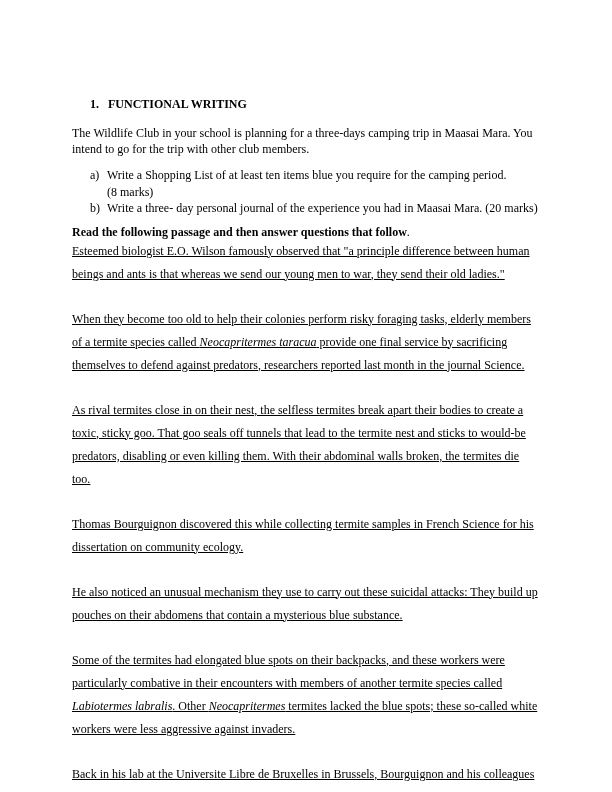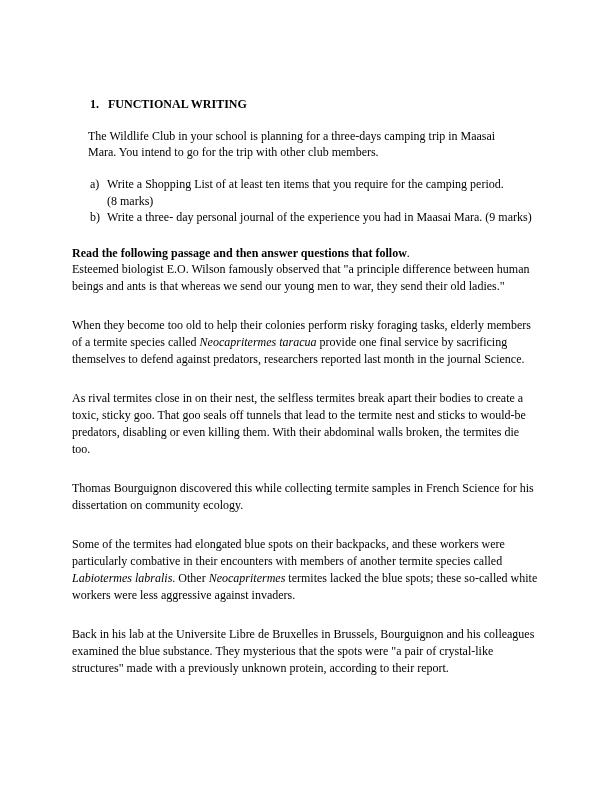--- a/index.html
+++ b/index.html
@@ -25,82 +25,84 @@
     line-height: 15px;
     margin: 0;
   }
   .h-num {
     display: inline-block;
     width: 18px;
   }
   .heading-1 { margin-bottom: 13px; }
   .heading-2 { margin-top: 15px; }
   .intro {
-    margin: 16px;
+    margin: 0;
     line-height: 16px;
   }
   .task-list { margin-top: 10px; }
   .task-item {
     display: flex;
     padding-left: 18px;
     line-height: 16.5px;
   }
   .task-marker {
     width: 17px;
     flex-shrink: 0;
   }
   .task-lines { flex: 1 1 auto; }
   .task-line { white-space: nowrap; }
   .instruction {
-    margin: 20px 0 0 0;
+    margin: 8px 0 0 0;
     line-height: 15px;
   }
   .instruction .bold-part { font-weight: bold; }
   .instruction .period { font-weight: normal; }
   .passage p.para {
     margin: 22px 0 0 0;
-    line-height: 17px;
+    line-height: 23px;
+    text-decoration: underline;
   }
   .passage p.para.first { margin-top: 0; }
   .passage em { font-style: italic; }
 </style>
 </head>
 <body>
 
 <div class="page">
 
   <section>
     <p class="heading heading-1">
       <span class="h-num">1.</span><span class="h-title">FUNCTIONAL WRITING</span>
     </p>
     <p class="intro">The Wildlife Club in your school is planning for a three-days camping trip in Maasai Mara. You intend to go for the trip with other club members.</p>
     <div class="task-list">
         <div class="task-item">
           <span class="task-marker">a)</span>
           <div class="task-lines">
-            <div class="task-line">Write a Shopping List of at least ten items that you require for the camping period.</div>
+            <div class="task-line">Write a Shopping List of at least ten items blue you require for the camping period.</div>
             <div class="task-line">(8 marks)</div>
           </div>
         </div>
         <div class="task-item">
           <span class="task-marker">b)</span>
           <div class="task-lines">
-            <div class="task-line">Write a three- day personal journal of the experience you had in Maasai Mara. (9 marks)</div>
+            <div class="task-line">Write a three- day personal journal of the experience you had in Maasai Mara. (20 marks)</div>
           </div>
         </div>
       </div>
   </section>
 
   <section>
     <p class="instruction">
       <span class="bold-part">Read the following passage and then answer questions that follow</span><span class="period">.</span>
     </p>
     <div class="passage">
         <p class="para first"><span>Esteemed biologist E.O. Wilson famously observed that "a principle difference between human beings and ants is that whereas we send our young men to war, they send their old ladies."</span></p>
         <p class="para"><span>When they become too old to help their colonies perform risky foraging tasks, elderly members of a termite species called </span><em>Neocapritermes taracua</em><span> provide one final service by sacrificing themselves to defend against predators, researchers reported last month in the journal Science.</span></p>
         <p class="para"><span>As rival termites close in on their nest, the selfless termites break apart their bodies to create a toxic, sticky goo. That goo seals off tunnels that lead to the termite nest and sticks to would-be predators, disabling or even killing them. With their abdominal walls broken, the termites die too.</span></p>
         <p class="para"><span>Thomas Bourguignon discovered this while collecting termite samples in French Science for his dissertation on community ecology.</span></p>
+        <p class="para"><span>He also noticed an unusual mechanism they use to carry out these suicidal attacks: They build up pouches on their abdomens that contain a mysterious blue substance.</span></p>
         <p class="para"><span>Some of the termites had elongated blue spots on their backpacks, and these workers were particularly combative in their encounters with members of another termite species called </span><em>Labiotermes labralis</em><span>. Other </span><em>Neocapritermes</em><span> termites lacked the blue spots; these so-called white workers were less aggressive against invaders.</span></p>
         <p class="para"><span>Back in his lab at the Universite Libre de Bruxelles in Brussels, Bourguignon and his colleagues examined the blue substance. They mysterious that the spots were "a pair of crystal-like structures" made with a previously unknown protein, according to their report.</span></p>
       </div>
   </section>
 
 </div>
 
 </body></html>

